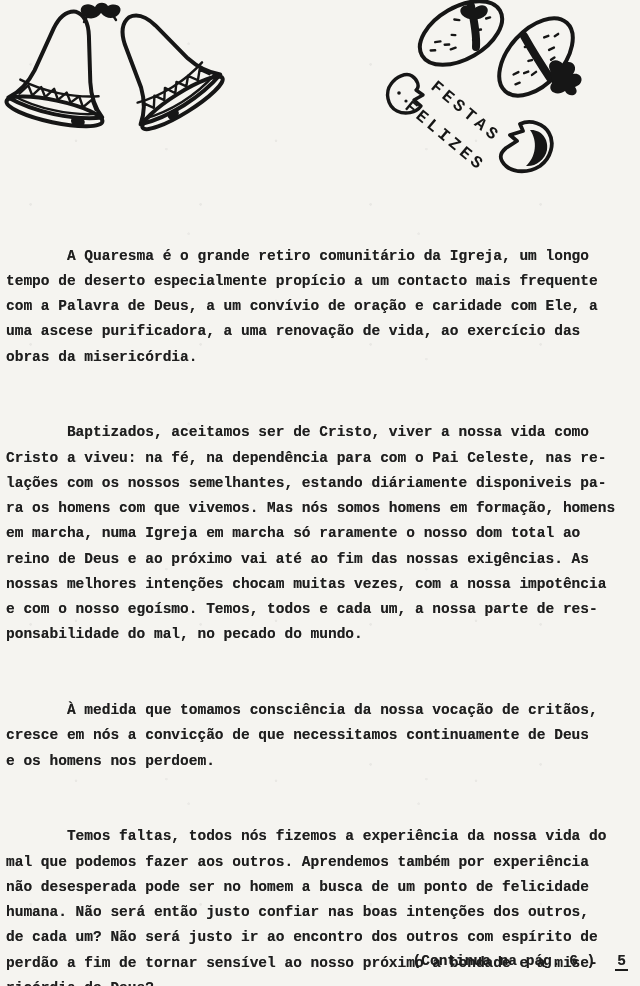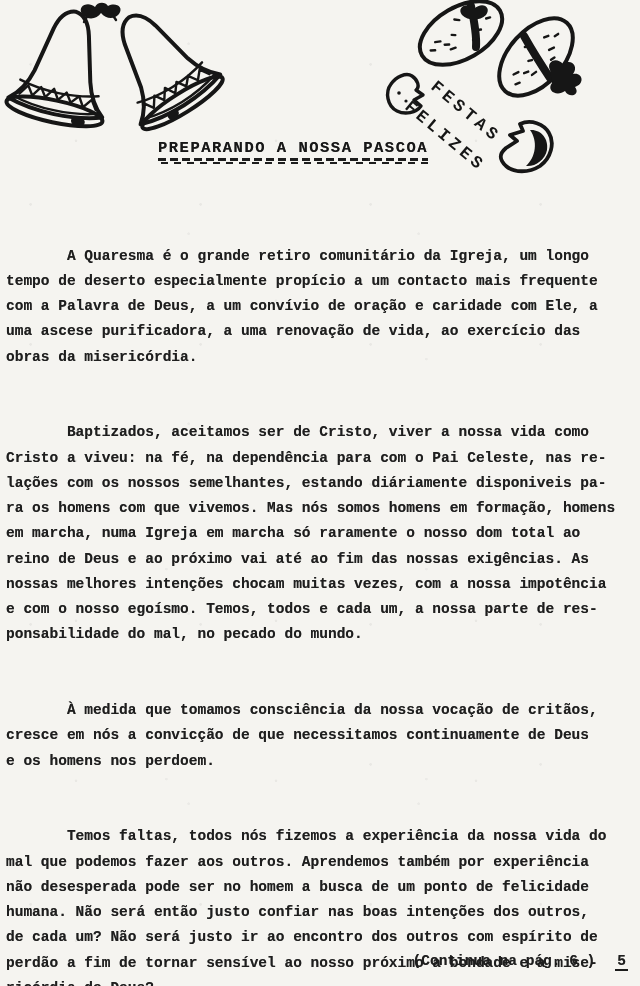--- a/index.html
+++ b/index.html
@@ -162,21 +162,20 @@
   <g>
     <path class="ink" style="stroke-width:3.8" d="M128,148 L139,141 L132,135 L145,131 L142,124 C153,119 166,124 171,133 C177,143 173,158 162,166 C151,173 136,173 128,166 C121,159 121,154 128,148 Z"></path>
     <path class="ink-fill" d="M152,130 C162,129 171,138 169,150 C167,160 157,167 148,166 C158,157 160,141 152,130 Z"></path>
   </g>
 
   <text class="lettering" transform="translate(52,88) rotate(40)">FESTAS</text>
   <text class="lettering" transform="translate(26,108) rotate(40)">FELIZES</text>
 </svg>
 
 <div class="title-wrap">
-  <div class="doc-title">PREPARANDO A NOSSA PASCOA</div>
   <div class="title-underline"></div>
 </div>
 
 <div class="body-text">
   <div class="para">       A Quaresma é o grande retiro comunitário da Igreja, um longo
 tempo de deserto especialmente propício a um contacto mais frequente
 com a Palavra de Deus, a um convívio de oração e caridade com Ele, a
 uma ascese purificadora, a uma renovação de vida, ao exercício das
 obras da misericórdia.</div>
   <div class="para">       Baptizados, aceitamos ser de Cristo, viver a nossa vida como

